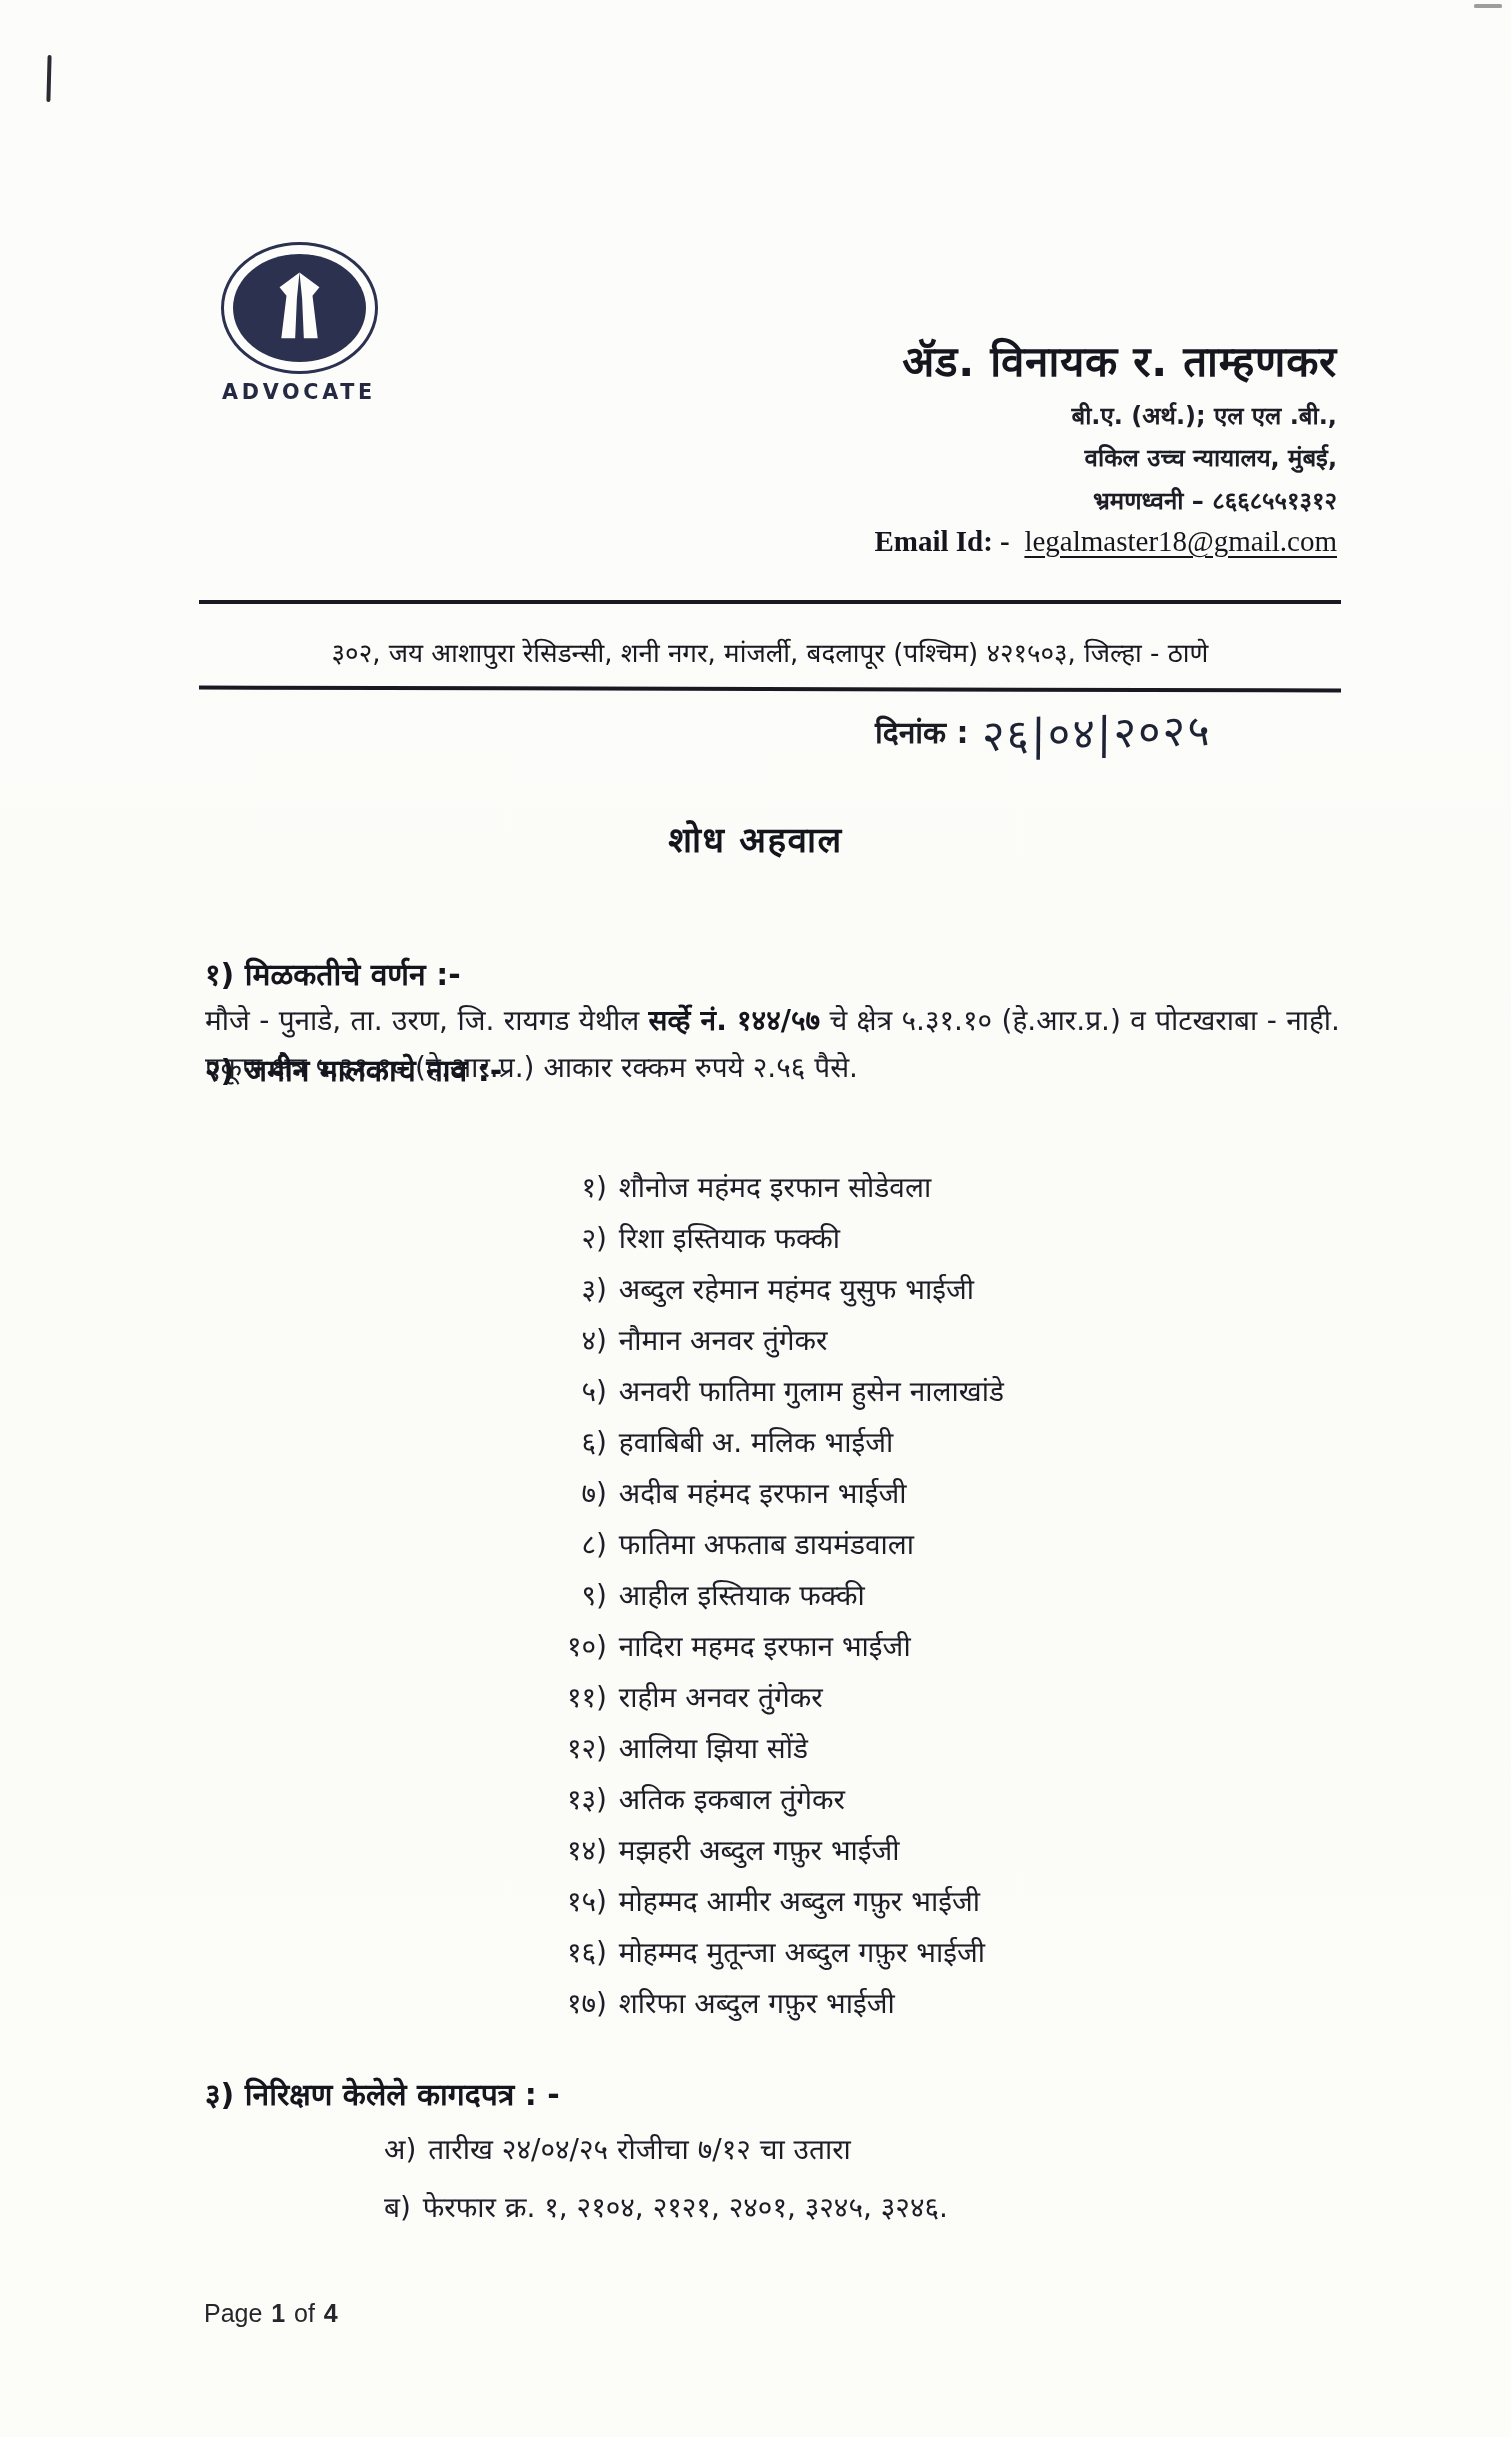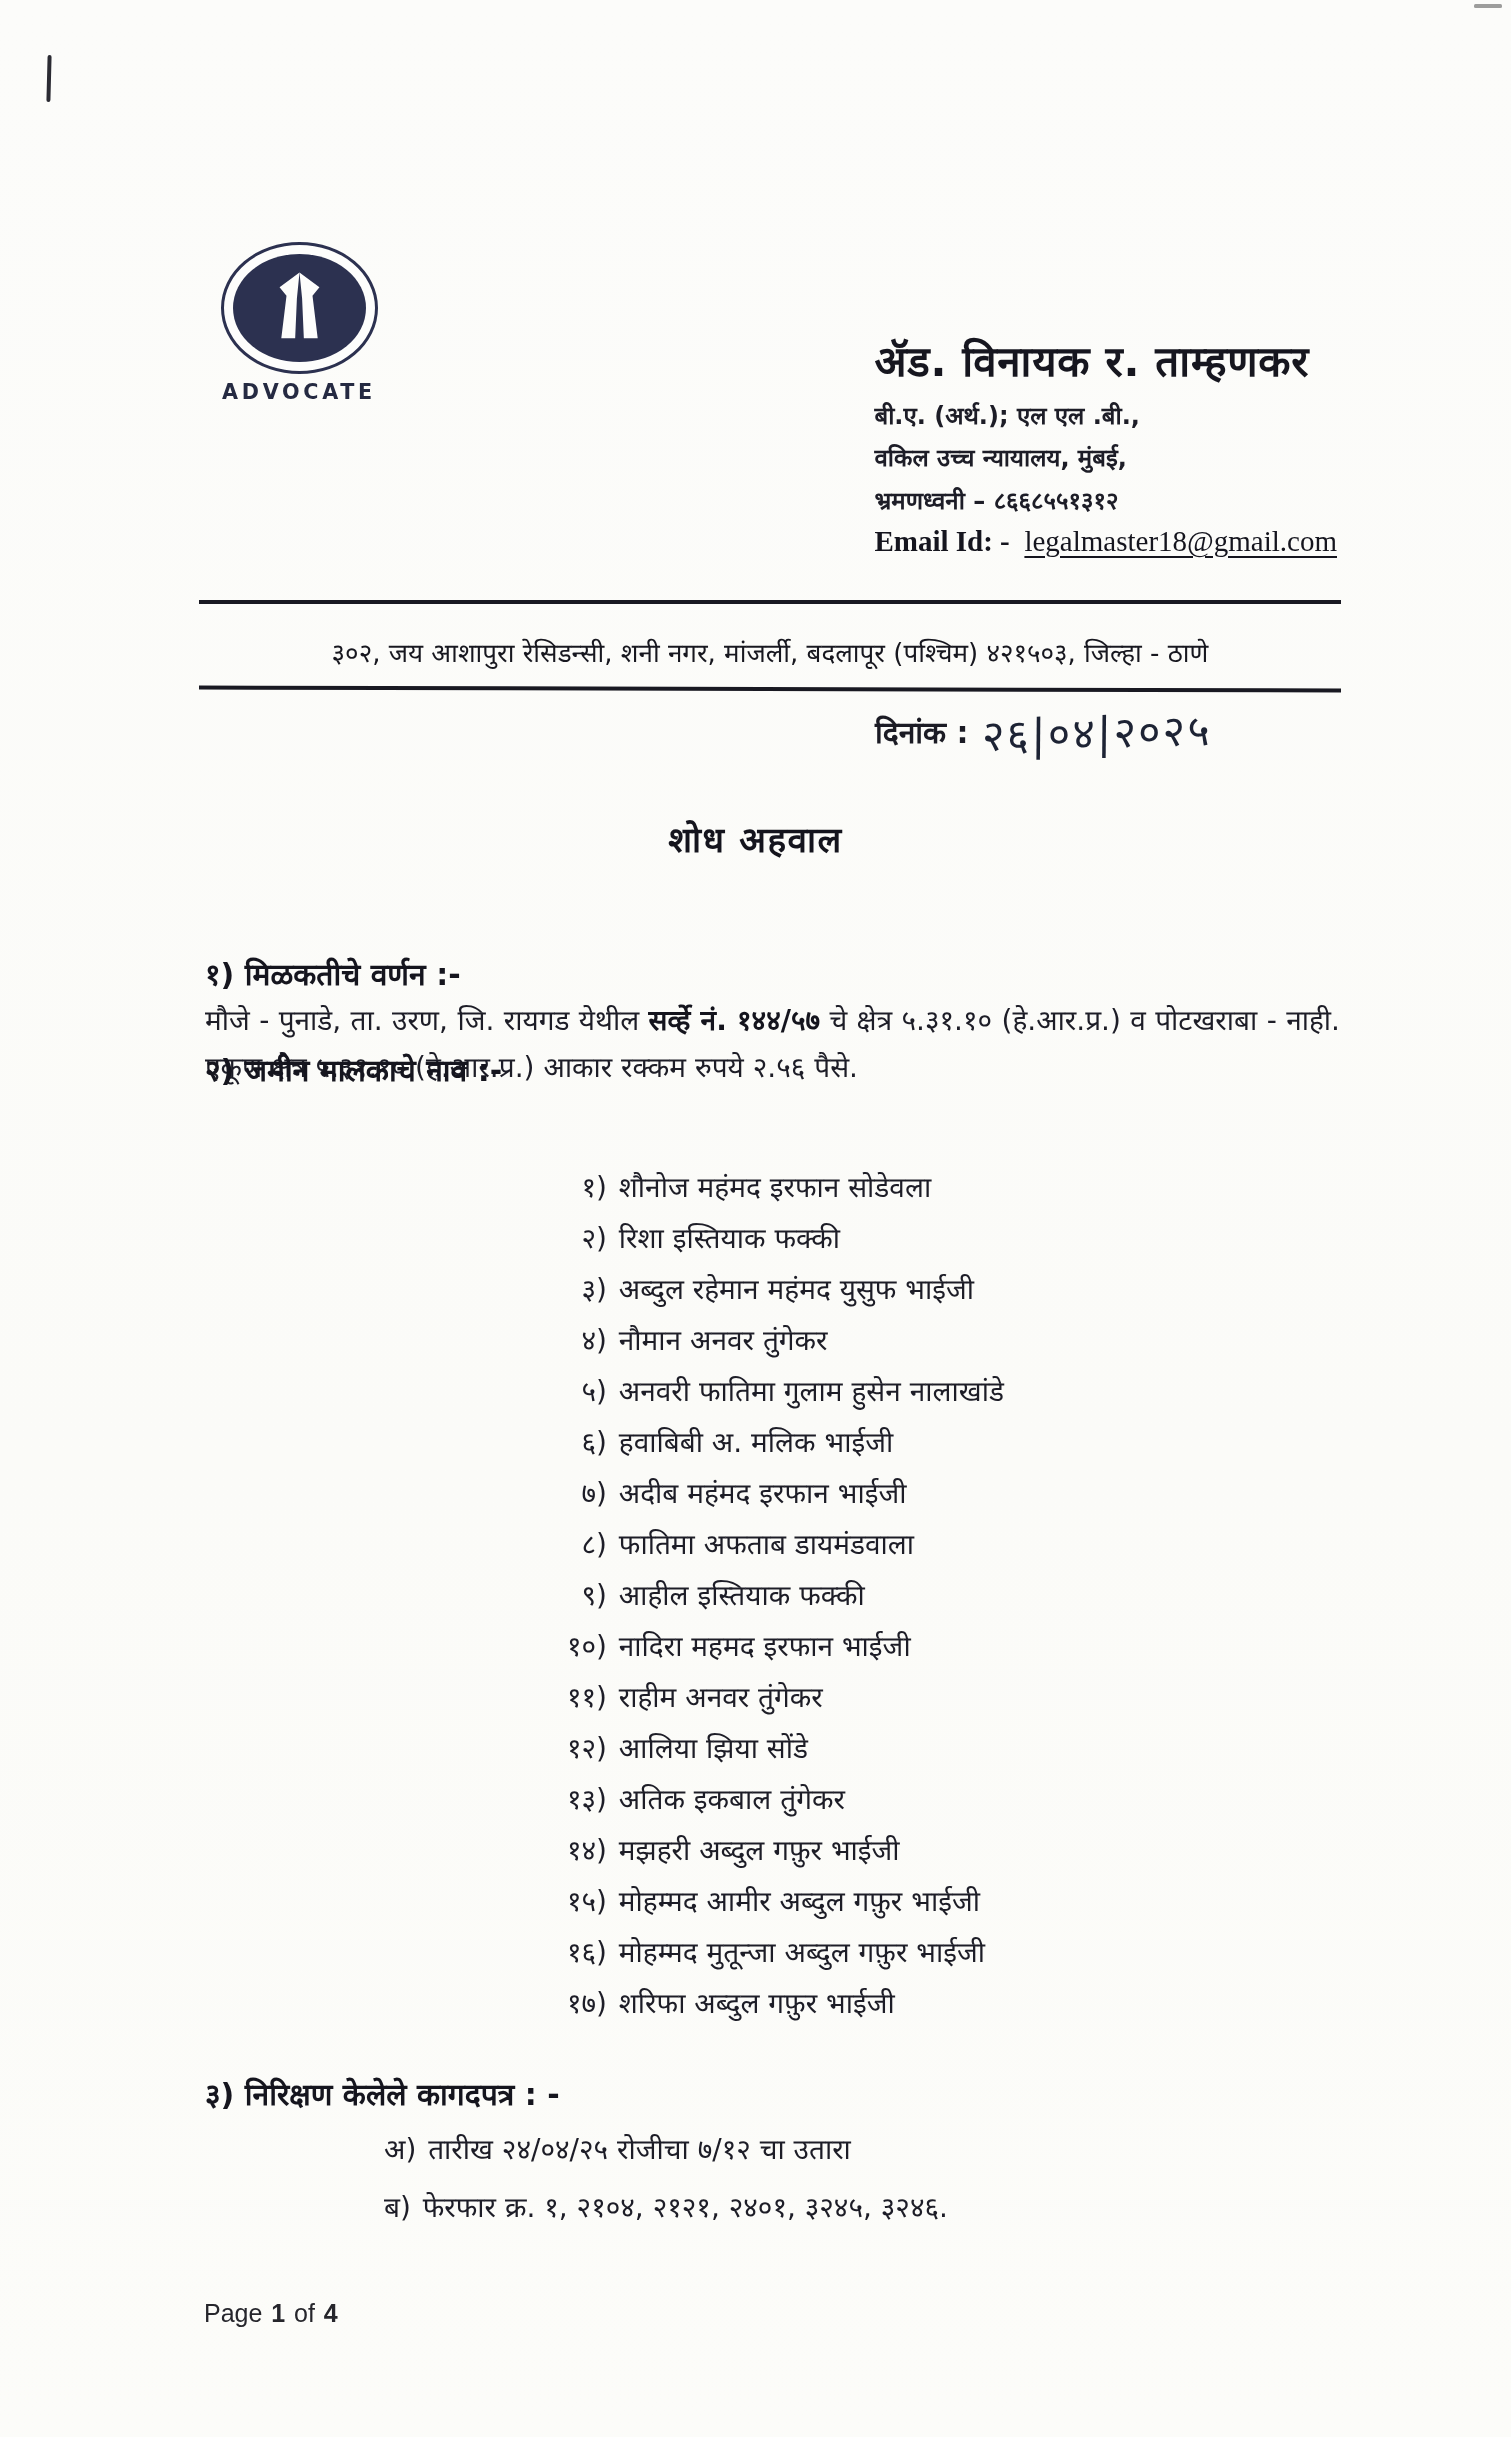--- a/index.html
+++ b/index.html
@@ -25,21 +25,21 @@
   .logo-wrap { position:absolute; left:219px; top:242px; width:160px; text-align:center; }
   .logo-oval-outer { width:151px; height:126px; margin:0 auto; border-radius:50%;
     border:3px solid #2c3150; background:#fdfdfc;
     display:flex; align-items:center; justify-content:center; }
   .logo-oval-inner { width:133px; height:108px; border-radius:50%; background:#2c3150;
     display:flex; align-items:center; justify-content:center; }
   .logo-label { margin-top:5.9px; font-weight:bold; font-size:20.7px; letter-spacing:3.7px;
     color:#252a42; }
 
   
-  .letterhead-right { position:absolute; right:174px; top:331px; text-align:left; }
+  .letterhead-right { position:absolute; right:174px; top:331px; text-align:right; }
   .adv-name { font-size:42px; font-weight:bold; color:#16161f; letter-spacing:0.7px; }
   .cred-line { font-size:24px; font-weight:bold; margin-top:9.6px; color:#1d1d27; }
   .email-line { margin-top:8.9px; font-family:"Liberation Serif","DejaVu Serif",serif;
     font-size:29px; color:#15151e; }
   .email-label { font-weight:bold; }
   .email-addr { text-decoration:underline; text-underline-offset:5.2px; margin-left:7.4px; }
 
   
   .rule { position:absolute; left:199px; width:1142px; height:3.7px; background:#191922; }
   .rule1 { top:600px; }

